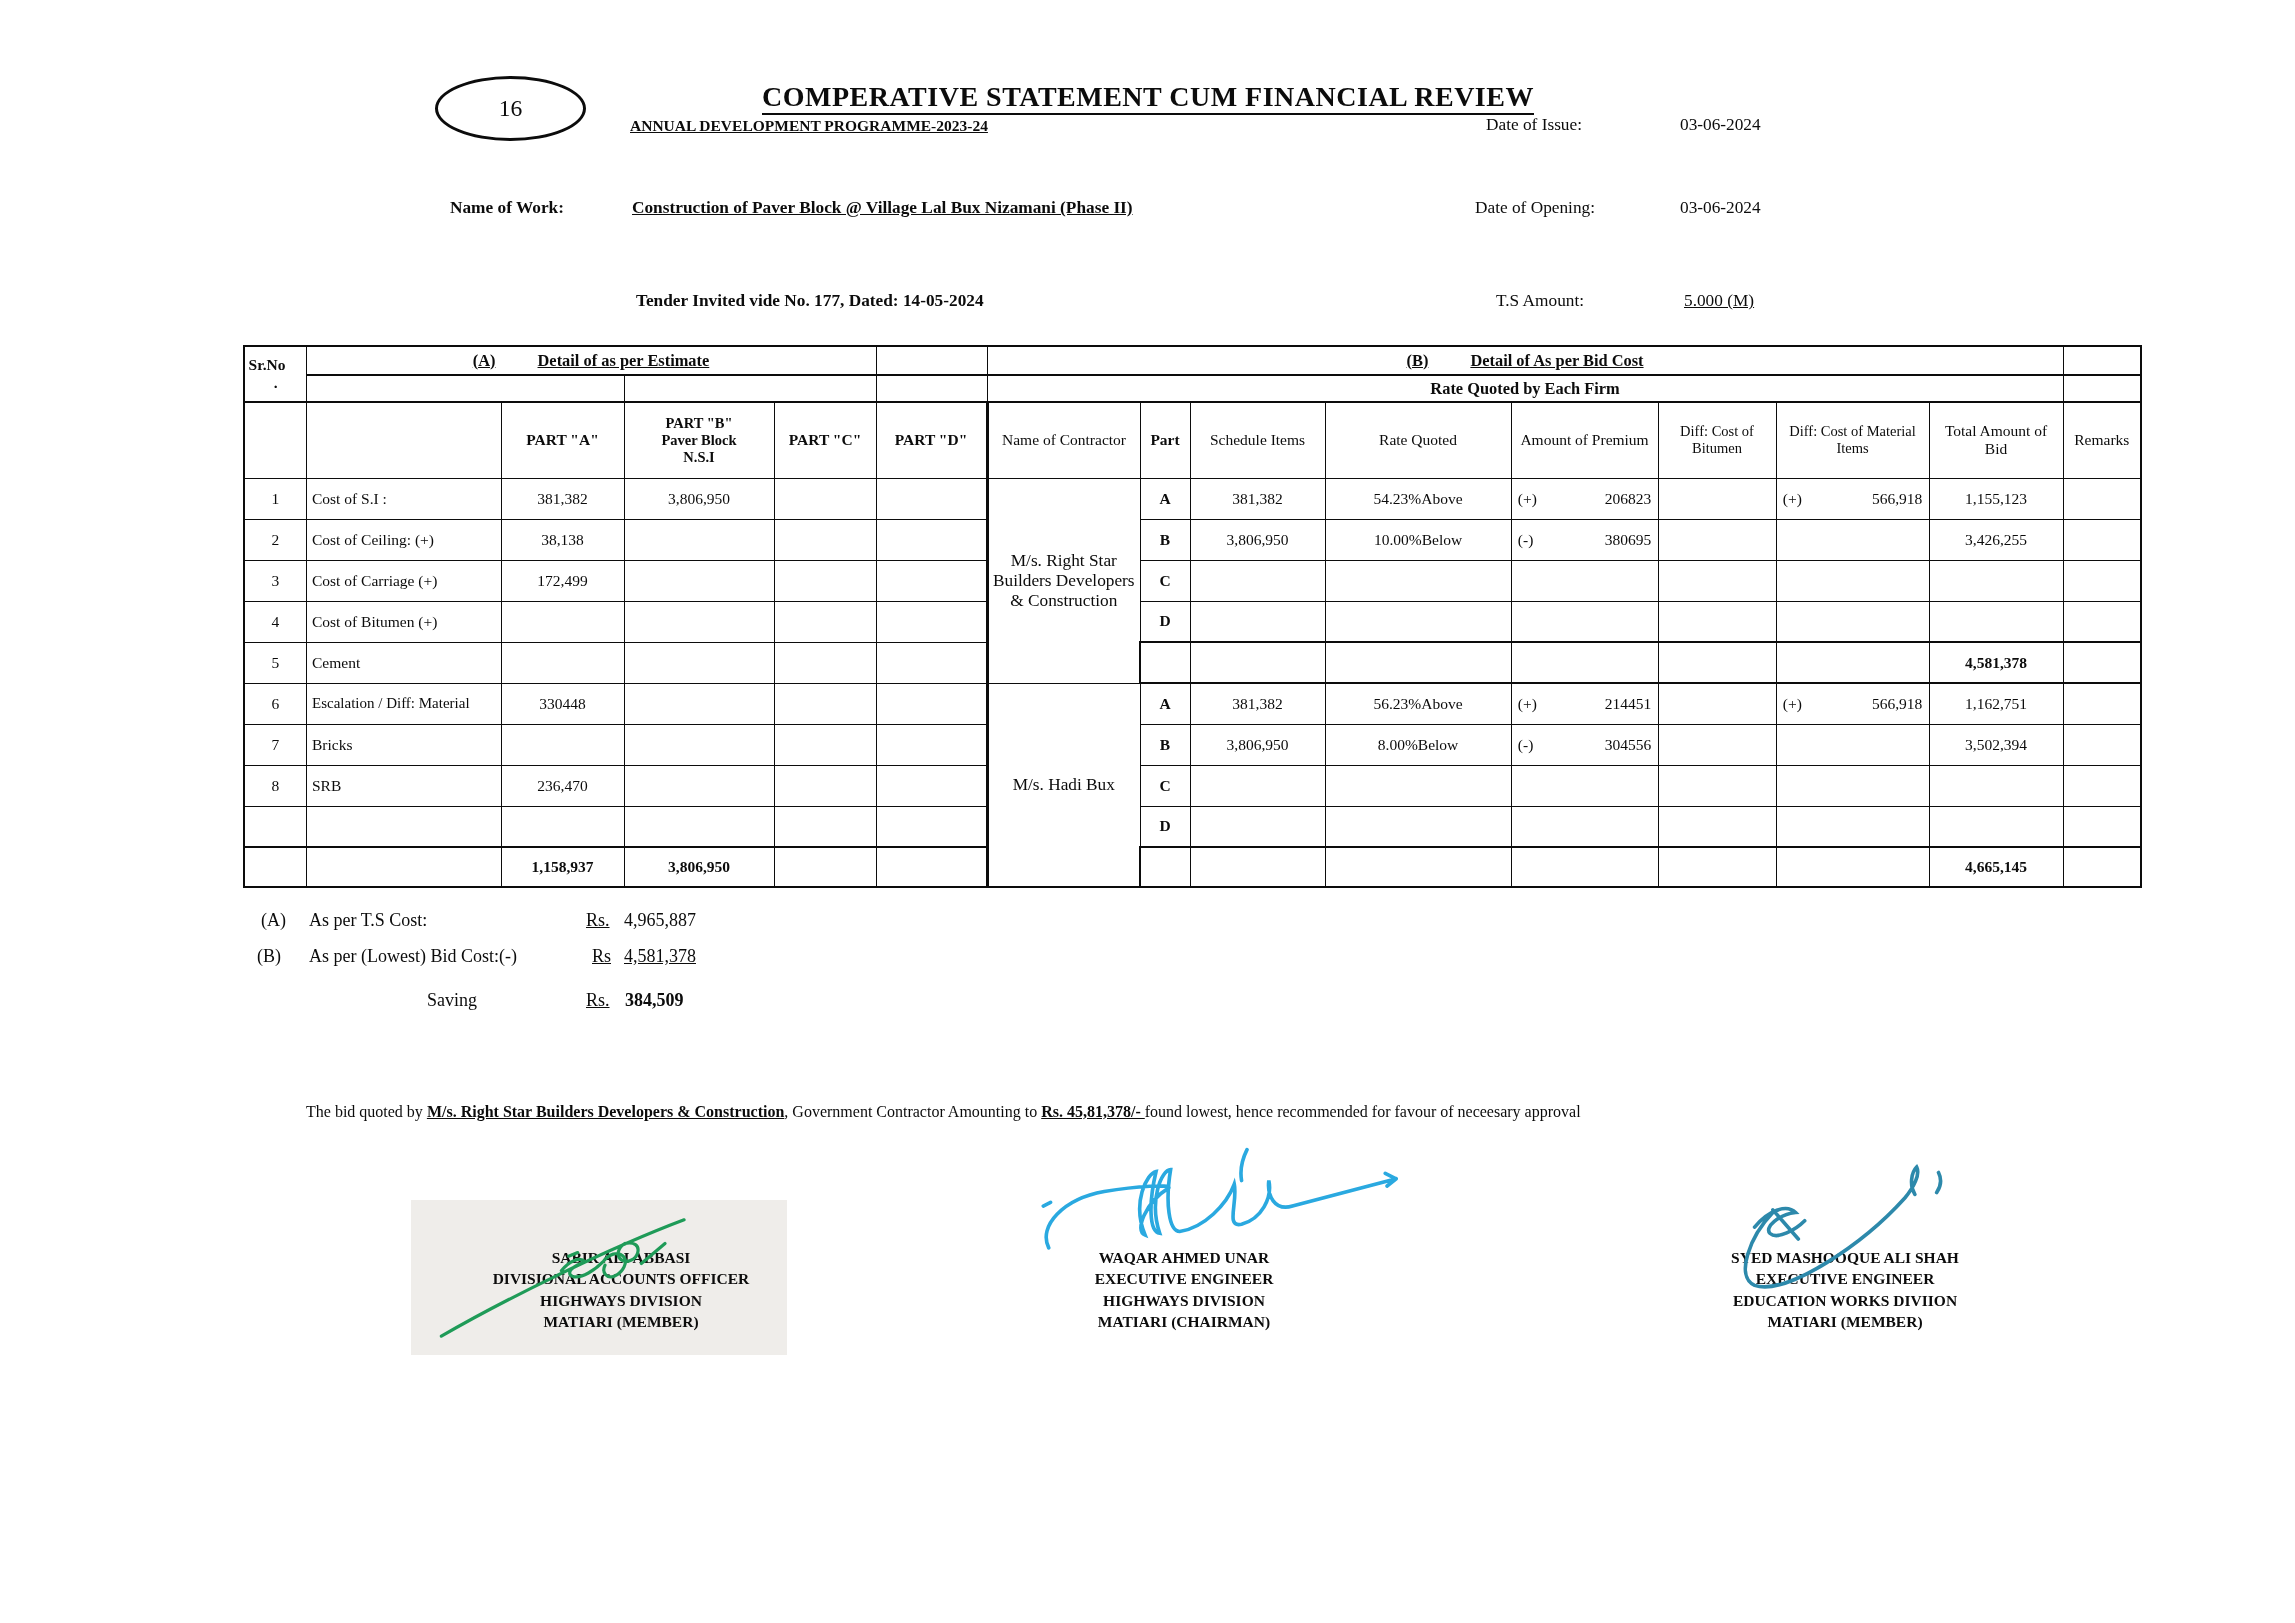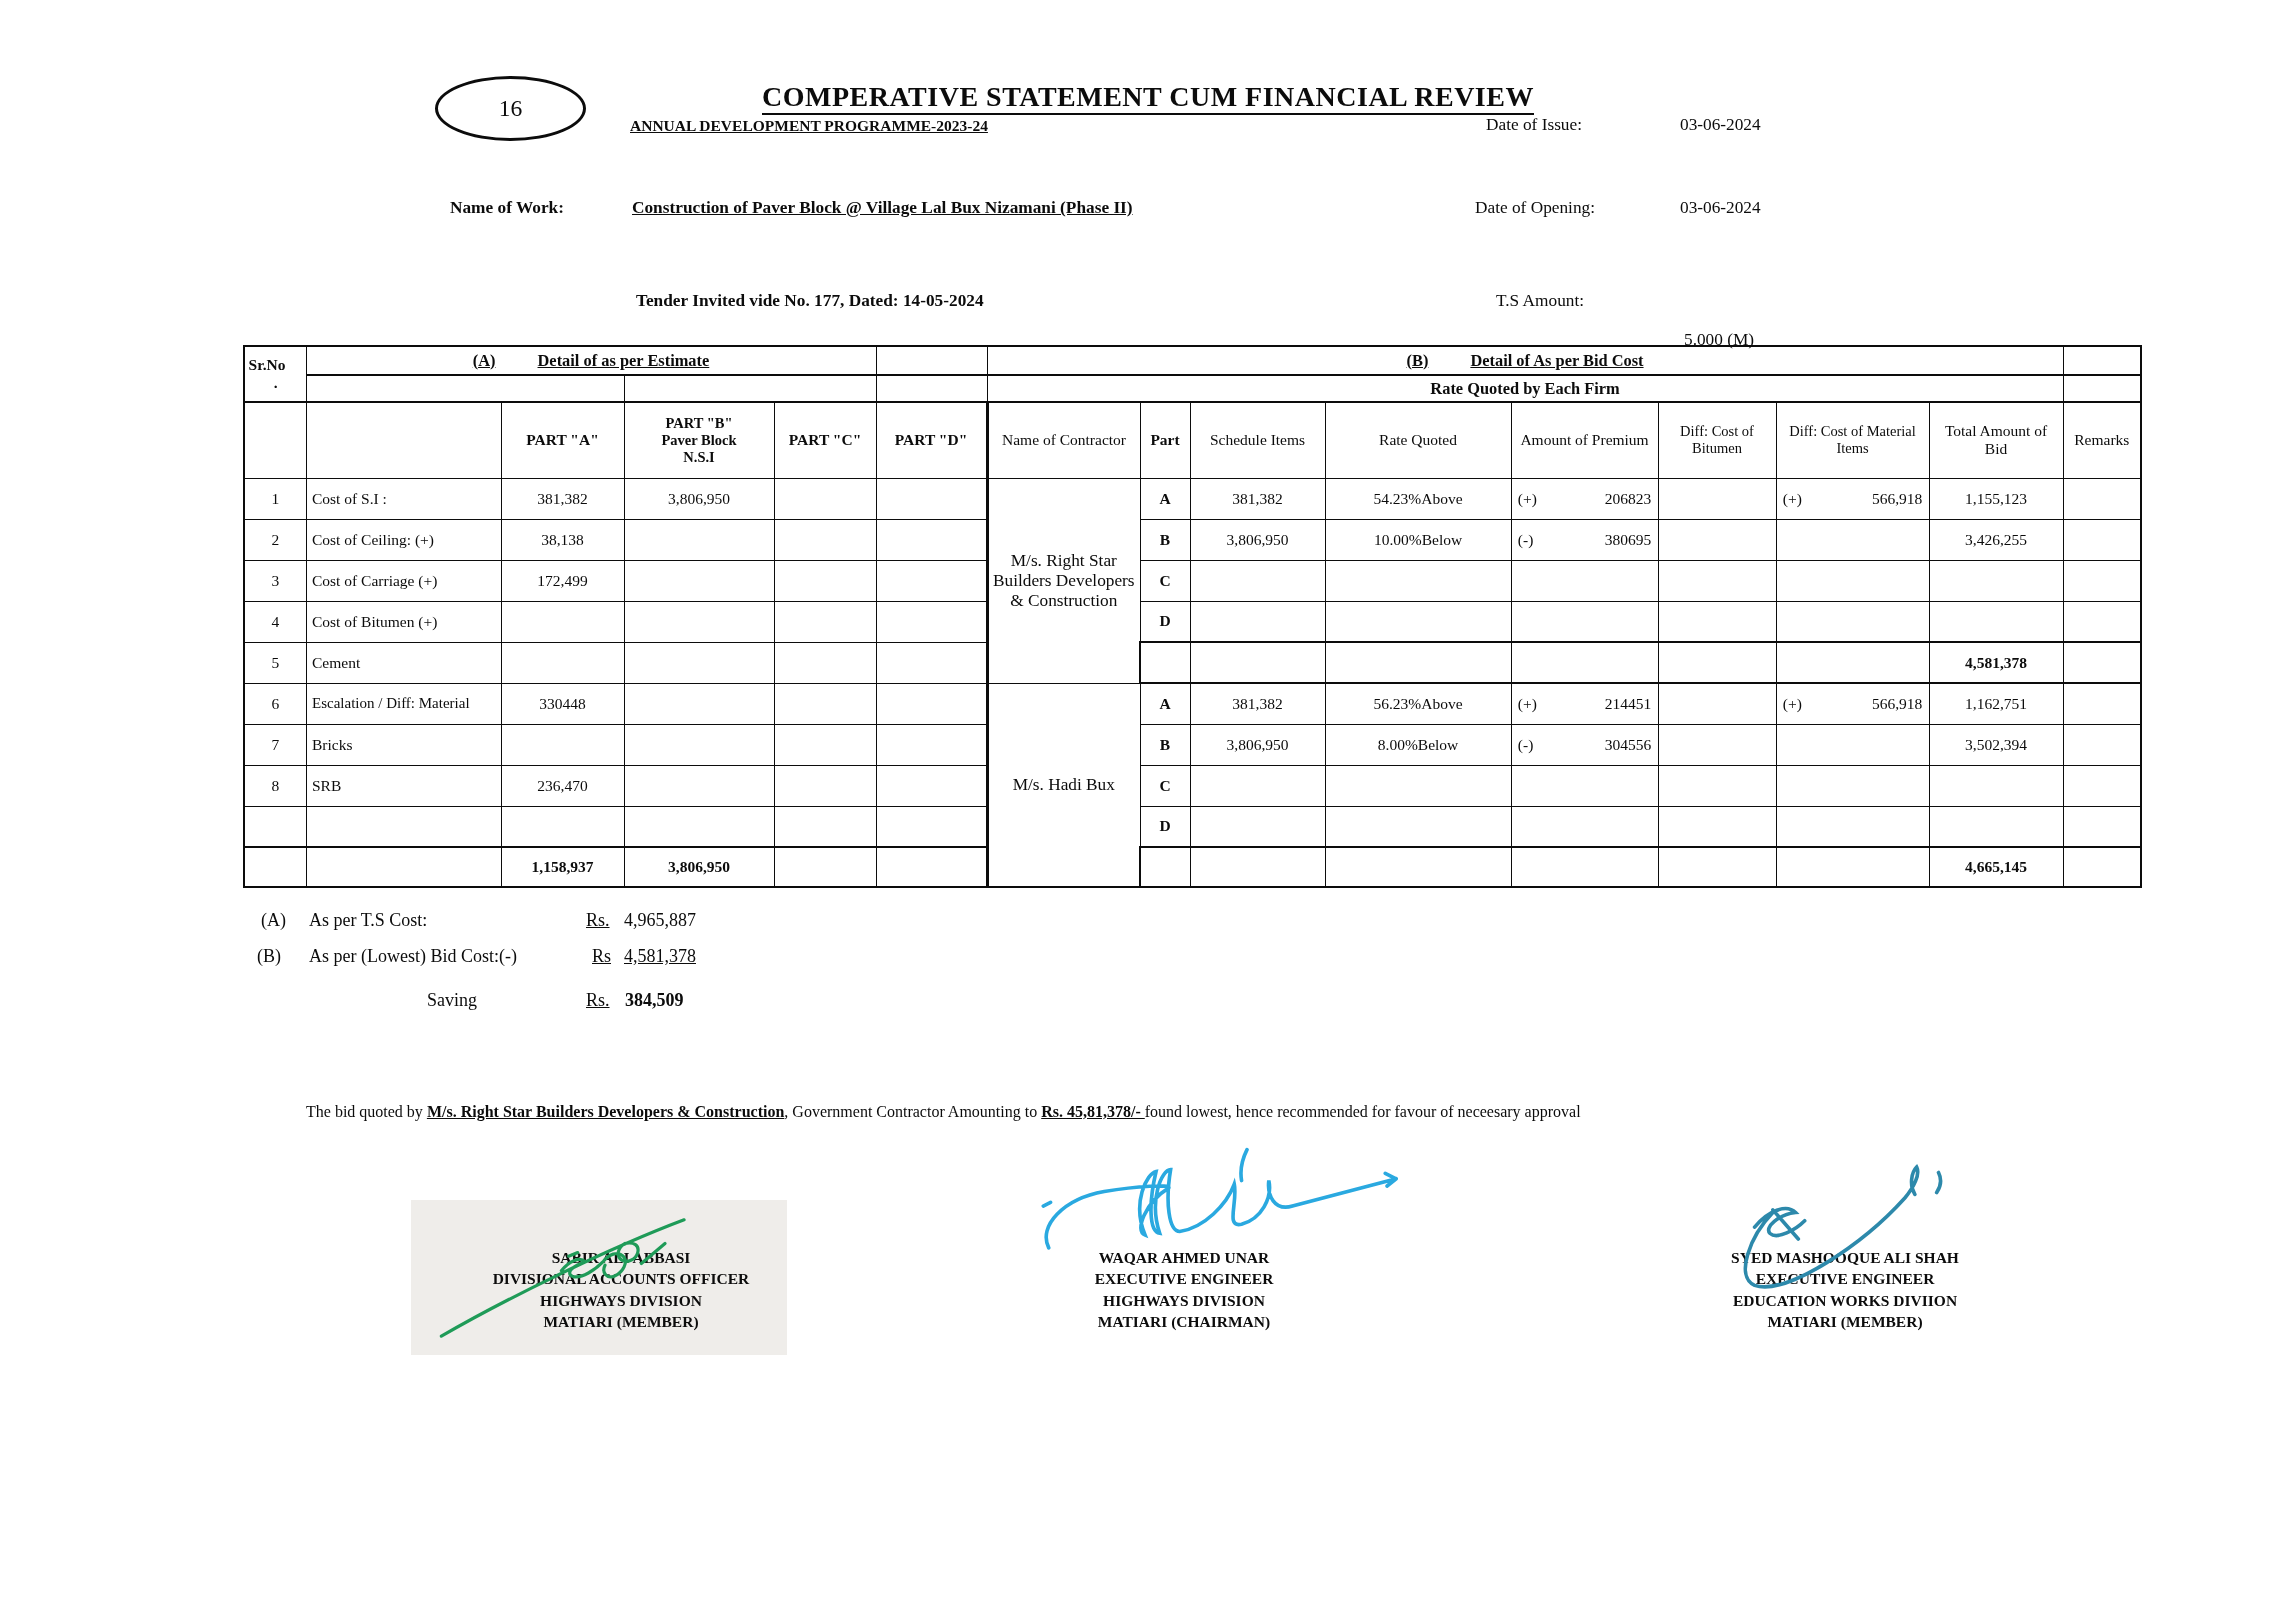--- a/index.html
+++ b/index.html
@@ -69,21 +69,21 @@
   <div class="abs lbl" style="left:1486px; top:115px;">Date of Issue:</div>
   <div class="abs lbl" style="left:1680px; top:115px;">03-06-2024</div>
 
   <div class="abs blbl" style="left:450px; top:198px;">Name of Work:</div>
   <div class="abs work-val" style="left:632px; top:198px;">Construction of Paver Block @ Village Lal Bux Nizamani (Phase II)</div>
   <div class="abs lbl" style="left:1475px; top:198px;">Date of Opening:</div>
   <div class="abs lbl" style="left:1680px; top:198px;">03-06-2024</div>
 
   <div class="abs blbl" style="left:636px; top:291px;">Tender Invited vide No. 177, Dated: 14-05-2024</div>
   <div class="abs lbl" style="left:1496px; top:291px;">T.S Amount:</div>
-  <div class="abs lbl uline" style="left:1684px; top:291px;margin-top:39px;">5.000 (M)</div>
+  <div class="abs lbl uline" style="left:1684px; top:291px;">5.000 (M)</div>
 
   <div class="abs tbl-wrap">
   <table>
     <colgroup>
       <col style="width:62px">
           <col style="width:195px">
           <col style="width:123px">
           <col style="width:150px">
       <col style="width:102px">
           <col style="width:111px">

